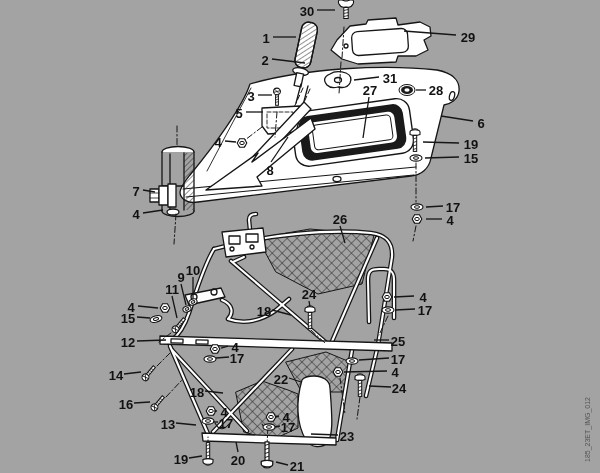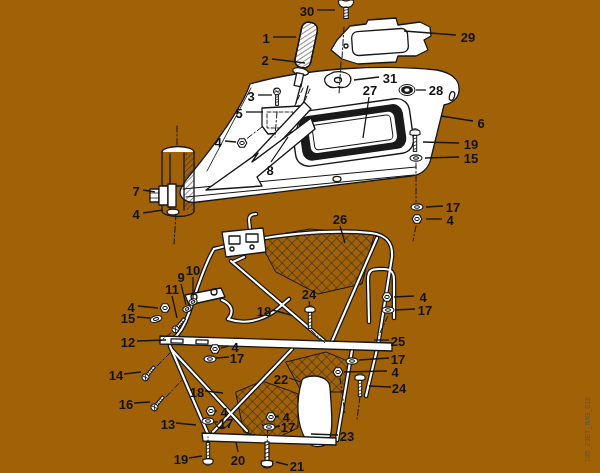--- a/index.html
+++ b/index.html
@@ -1,16 +1,16 @@
 <!DOCTYPE html>
 <html><head>
 <meta charset="utf-8">
 <style>
   html,body{margin:0;padding:0;background:#fff;}
-  .stage{position:relative;width:600px;height:473px;background:#a16207;overflow:hidden;
+  .stage{position:relative;width:600px;height:473px;background:#a3a3a3;overflow:hidden;
          font-family:"Liberation Sans",sans-serif;}
   svg{position:absolute;left:0;top:0;}
   .lbl{font-family:"Liberation Sans","DejaVu Sans",sans-serif;font-weight:bold;fill:#111;}
   .wm{font-family:"Liberation Sans","DejaVu Sans",sans-serif;fill:#555;}
 </style>
 </head>
 <body>
 
 <div class="stage">
 <svg width="600" height="473" viewBox="0 0 600 473">

